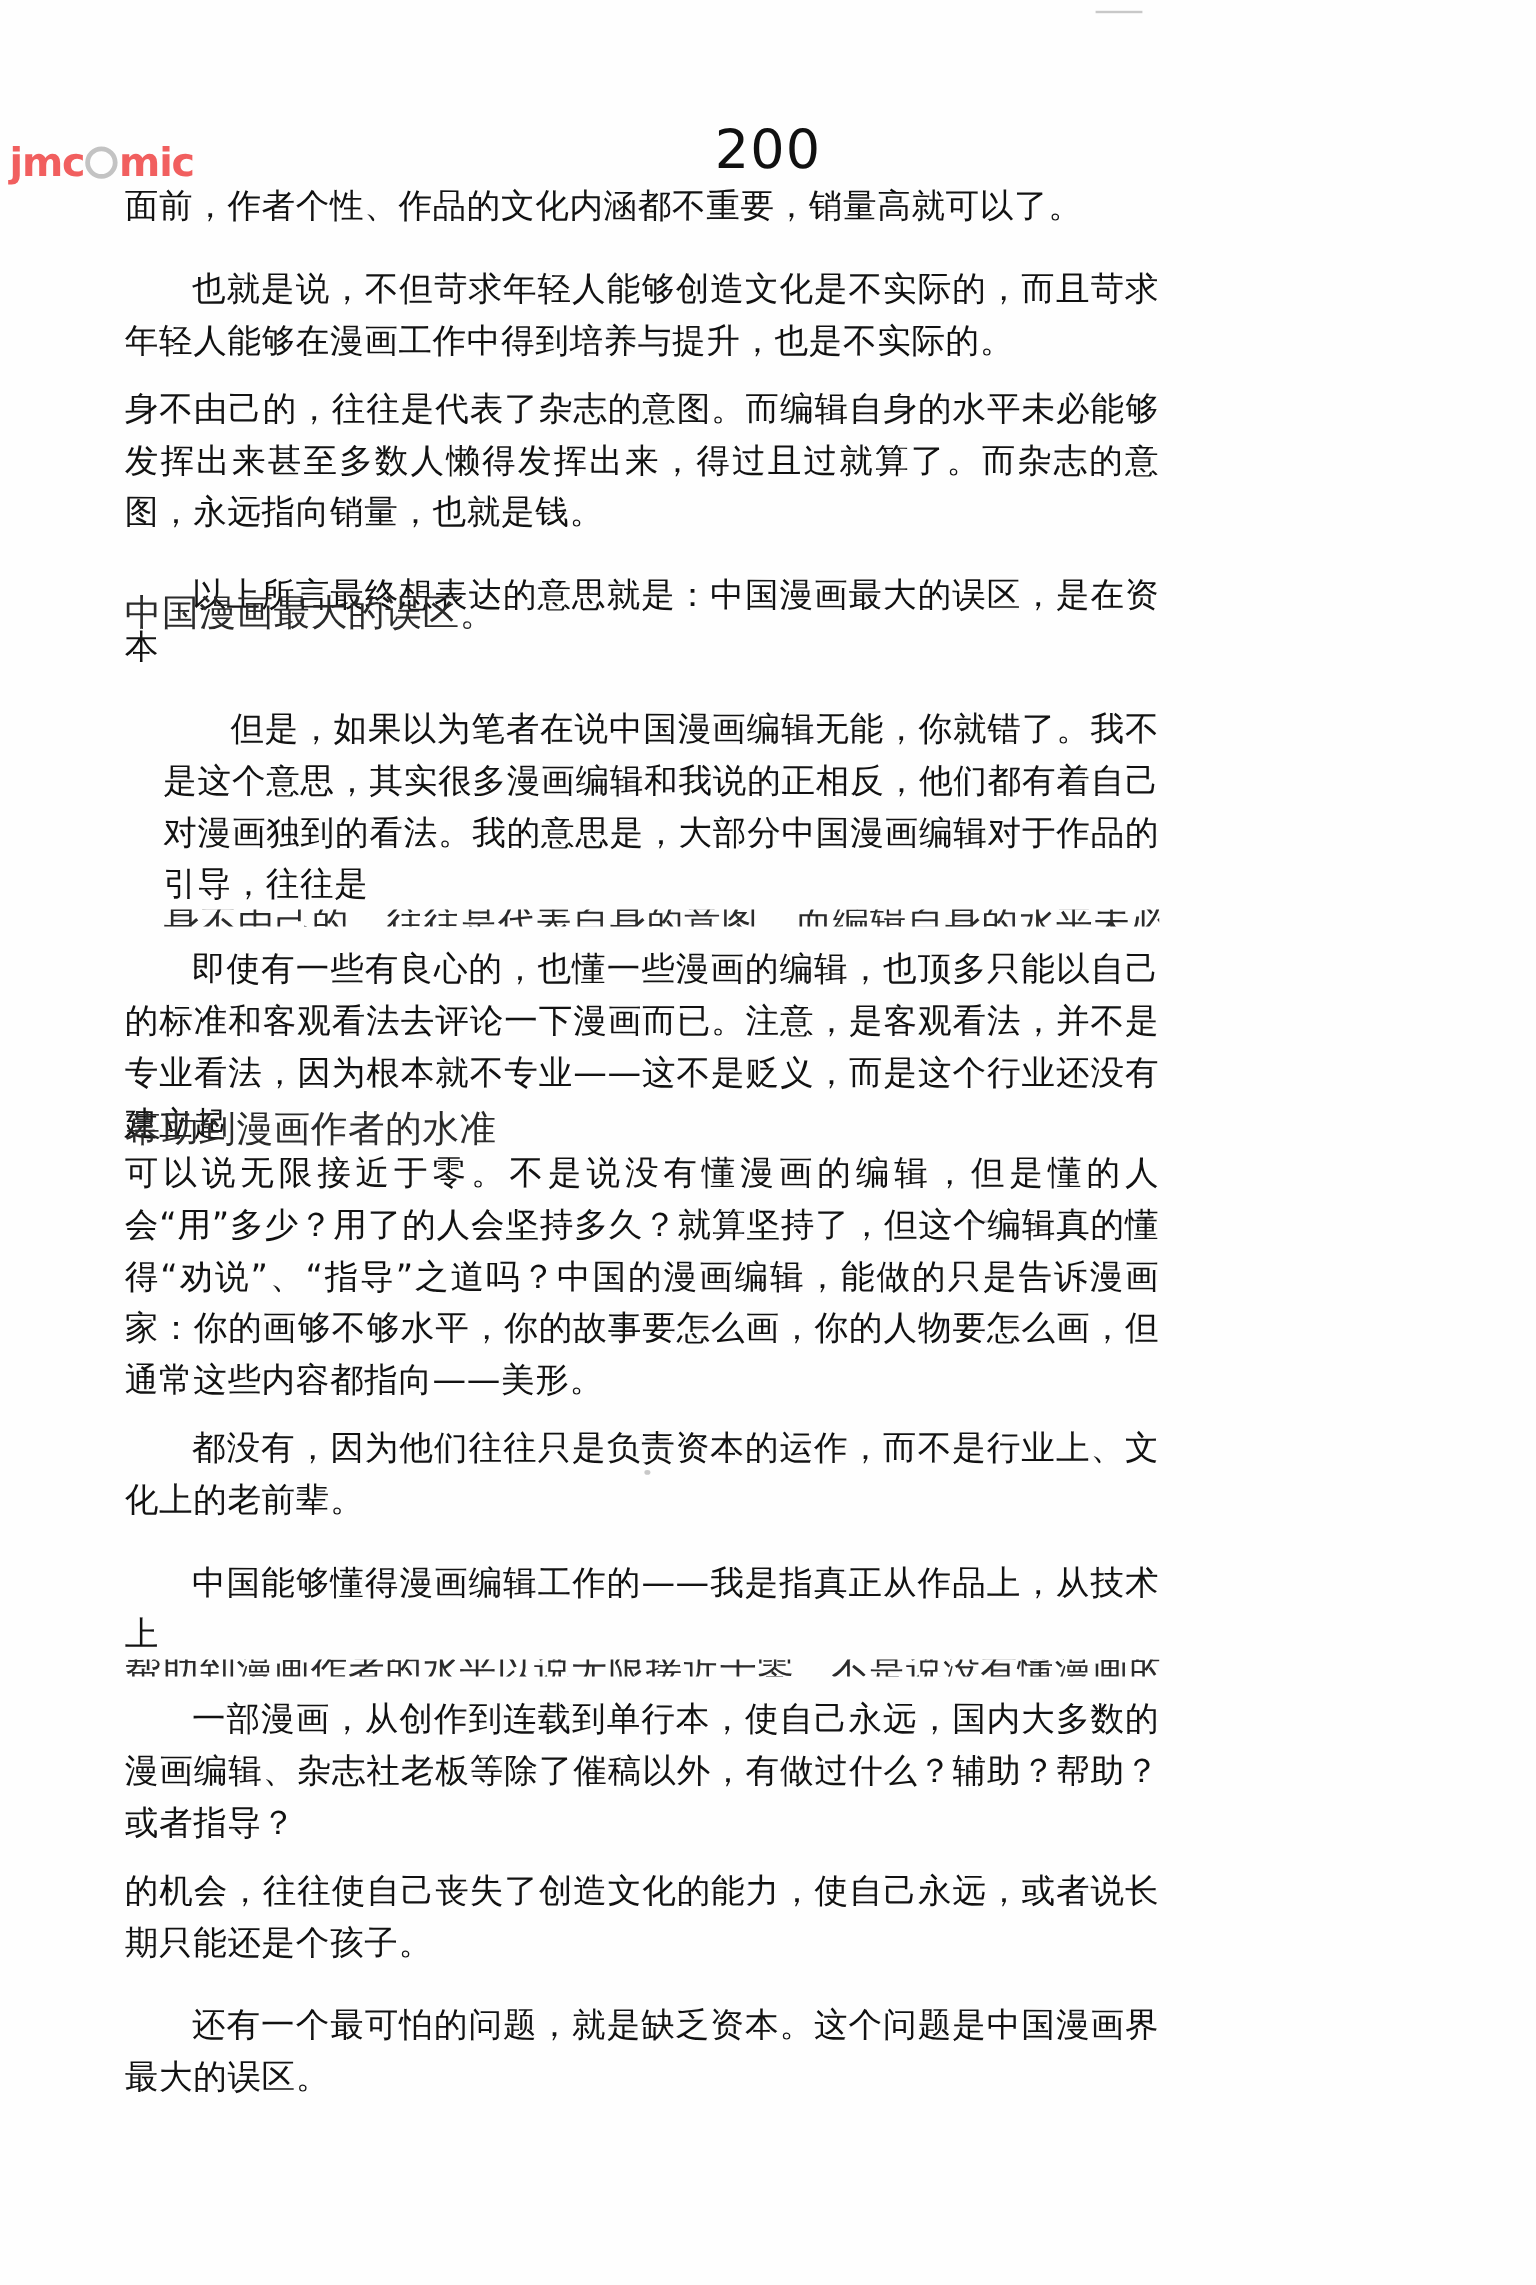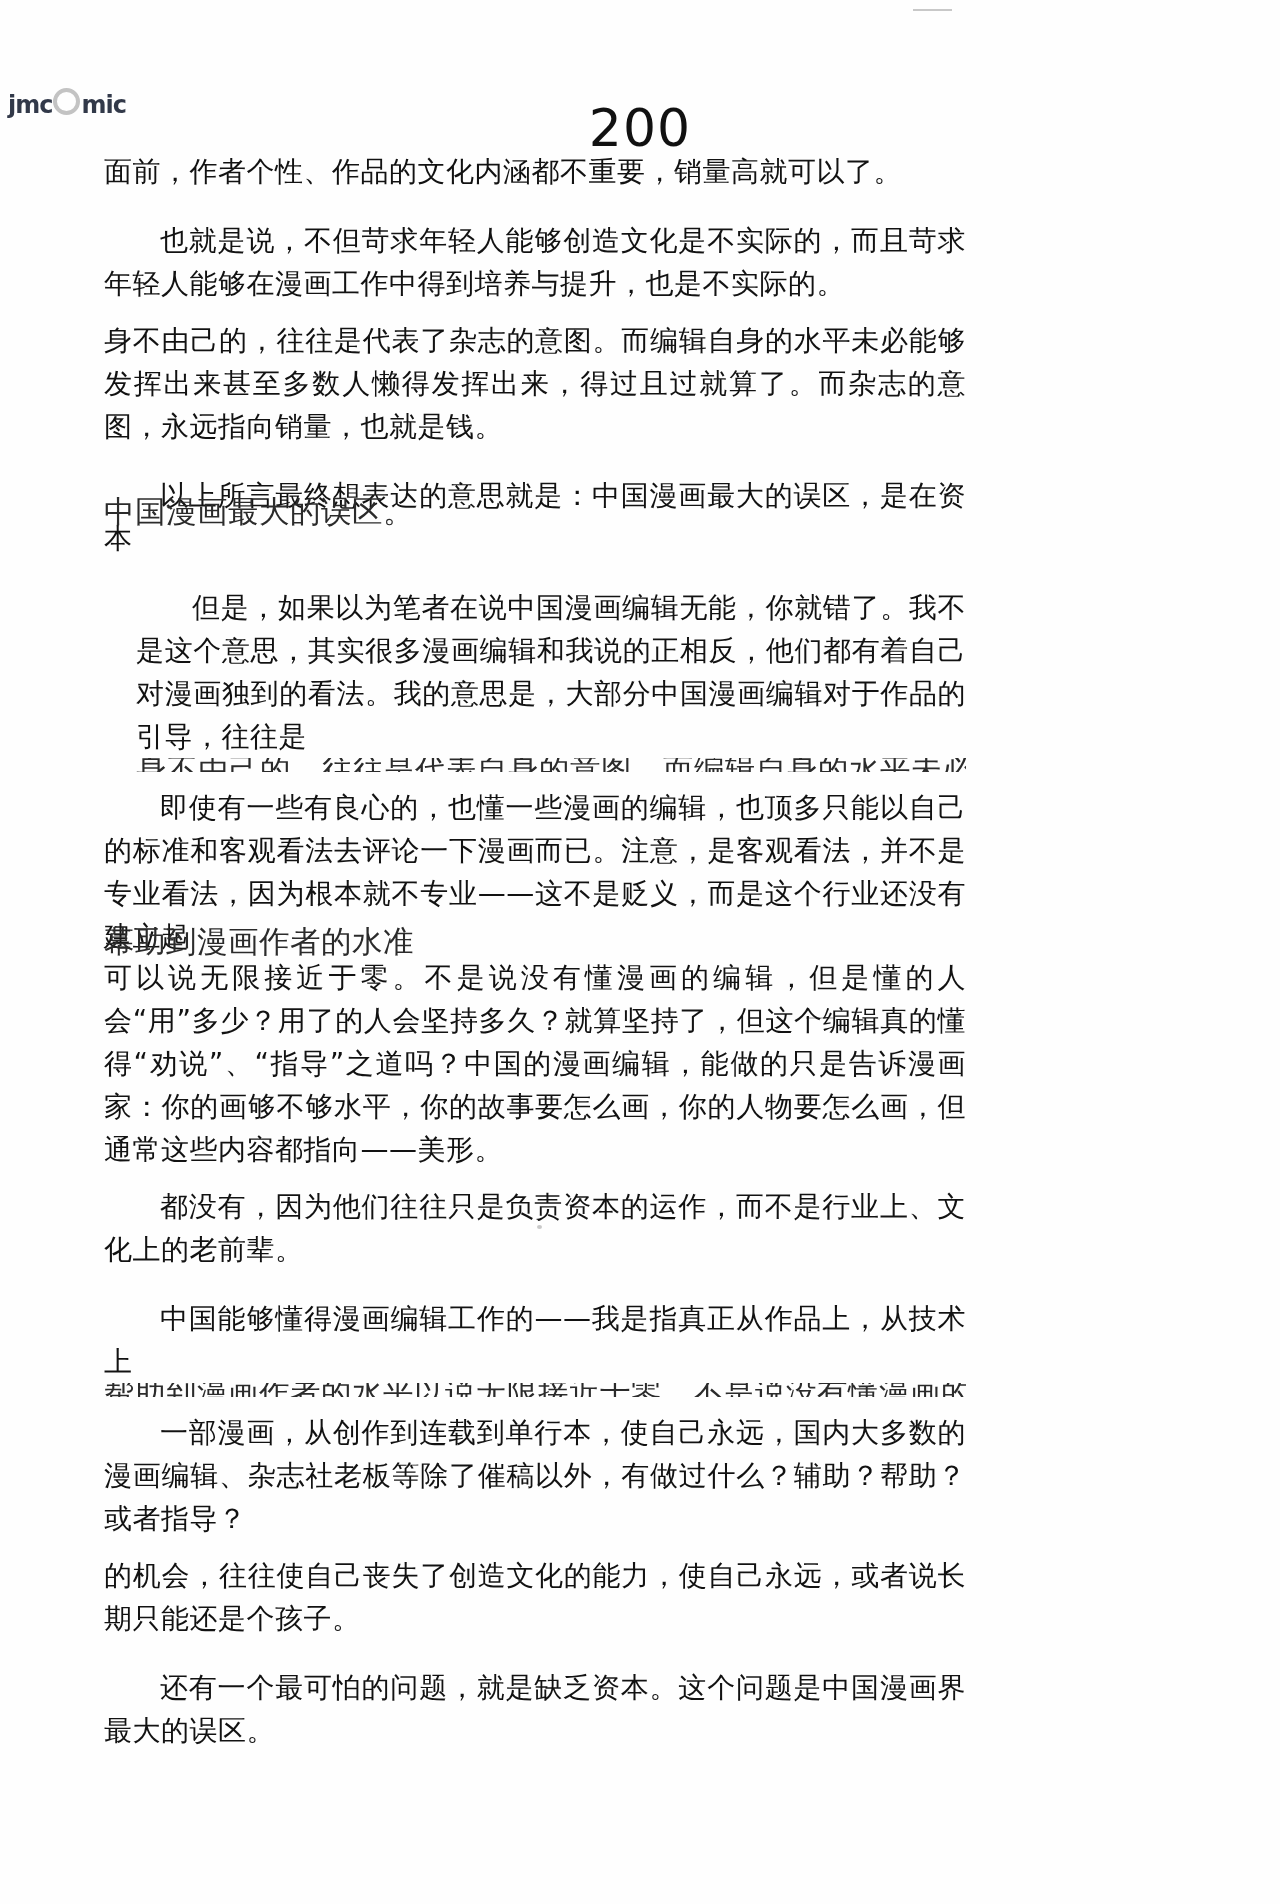--- a/index.html
+++ b/index.html
@@ -22,45 +22,45 @@
   }
   
   .speck {
     position: absolute;
     background: #9a9a9a;
     opacity: .55;
   }
   .watermark {
     position: absolute;
     left: 8px;
-    top: 88px;
+    top: 116px;
     font-family: "DejaVu Sans", "Liberation Sans", sans-serif;
-    font-size: 24px;
+    font-size: 33px;
     font-weight: 700;
     letter-spacing: -1px;
-    color: #0f172a;
+    color: #ef4444;
     opacity: .85;
     user-select: none;
   }
   .watermark .dot {
     display: inline-block;
     width: 19px;
     height: 19px;
     border: 4px solid #b9b9b9;
     border-radius: 50%;
     vertical-align: -2px;
     margin: 0 1px;
   }
   .page-number {
     position: absolute;
     top: 98px;
     left: 0;
     width: 1280px;
     text-align: center;
-    font-size: 52px;
+    font-size: 45px;
     font-weight: 400;
     color: #111;
     letter-spacing: 1px;
   }
   .content {
     position: absolute;
     left: 104px;
     top: 150px;
     width: 862px;
   }

